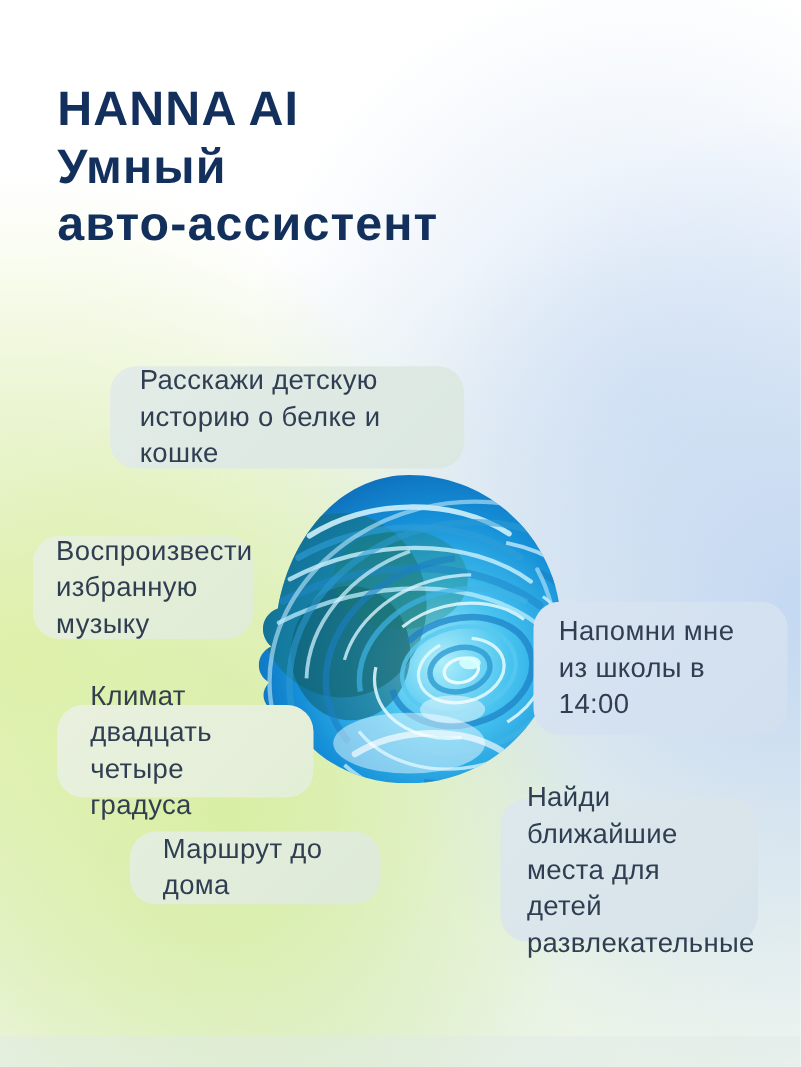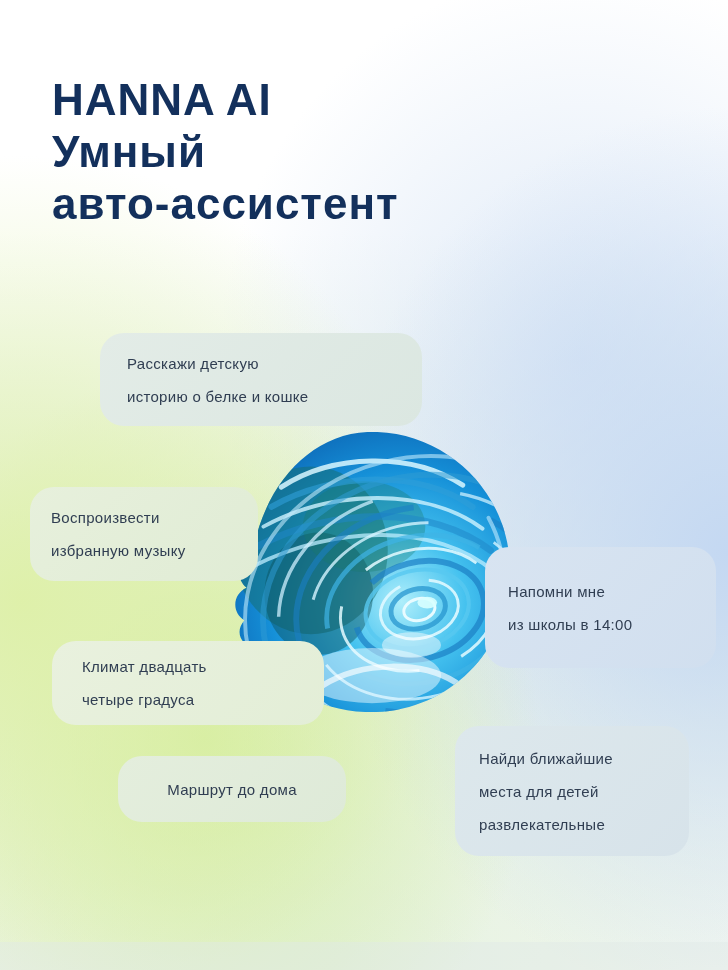--- a/index.html
+++ b/index.html
@@ -27,34 +27,34 @@
     letter-spacing: 1px;
   }
 
   .orb-wrap { position: absolute; left: 224px; top: 424px; width: 296px; height: 296px; }
 
   .bubble {
     position: absolute;
     box-sizing: border-box;
     border-radius: 24px;
     color: #303e52;
-    font-size: 15px;
+    font-size: 25px;
     line-height: 33px;
     letter-spacing: 0.3px;
     display: flex;
     flex-direction: column;
     justify-content: center;
   }
   .bubble span { display: block; }
 
   .b1 { left: 100px; top: 333px; width: 322px; height: 93px;  padding: 0 27px; background: linear-gradient(135deg, #e3ece7, #dbe7e1); }
   .b2 { left: 451px; top: 398px; width: 253px; height: 57px;  padding: 0 27px; background: linear-gradient(135deg, #dde7f2, #d6e2ef); }
-  .b3 { left: 30px;  top: 487px; width: 228px; height: 94px;  padding: 0 21px; background: linear-gradient(135deg, #e7f0dc, #e0ecd5); }
+  .b3 { left: 30px;  top: 487px; width: 200px; height: 94px;  padding: 0 21px; background: linear-gradient(135deg, #e7f0dc, #e0ecd5); }
   .b4 { left: 485px; top: 547px; width: 231px; height: 121px; padding: 0 23px; background: linear-gradient(135deg, #d8e4f1, #d1dfef); }
-  .b5 { left: 52px;  top: 641px; width: 272px; height: 84px;  padding: 0 30px; background: linear-gradient(135deg, #e9f1de, #e3eed7); }
+  .b5 { left: 52px;  top: 641px; width: 233px; height: 84px;  padding: 0 30px; background: linear-gradient(135deg, #e9f1de, #e3eed7); }
   .b6 { left: 118px; top: 756px; width: 228px; height: 66px;  padding: 0 30px; background: linear-gradient(135deg, #e4eedd, #deead8); align-items: center; }
   .b7 { left: 431px; top: 726px; width: 234px; height: 130px; padding: 0 24px; background: linear-gradient(135deg, #dde8ec, #d7e3ea); margin-left: 24px; }
 
   .bottom-band {
     position: absolute;
     left: 0; right: 0; bottom: 0; height: 28px;
     background: rgba(223,233,230,0.45);
   }
 </style>
 </head>

